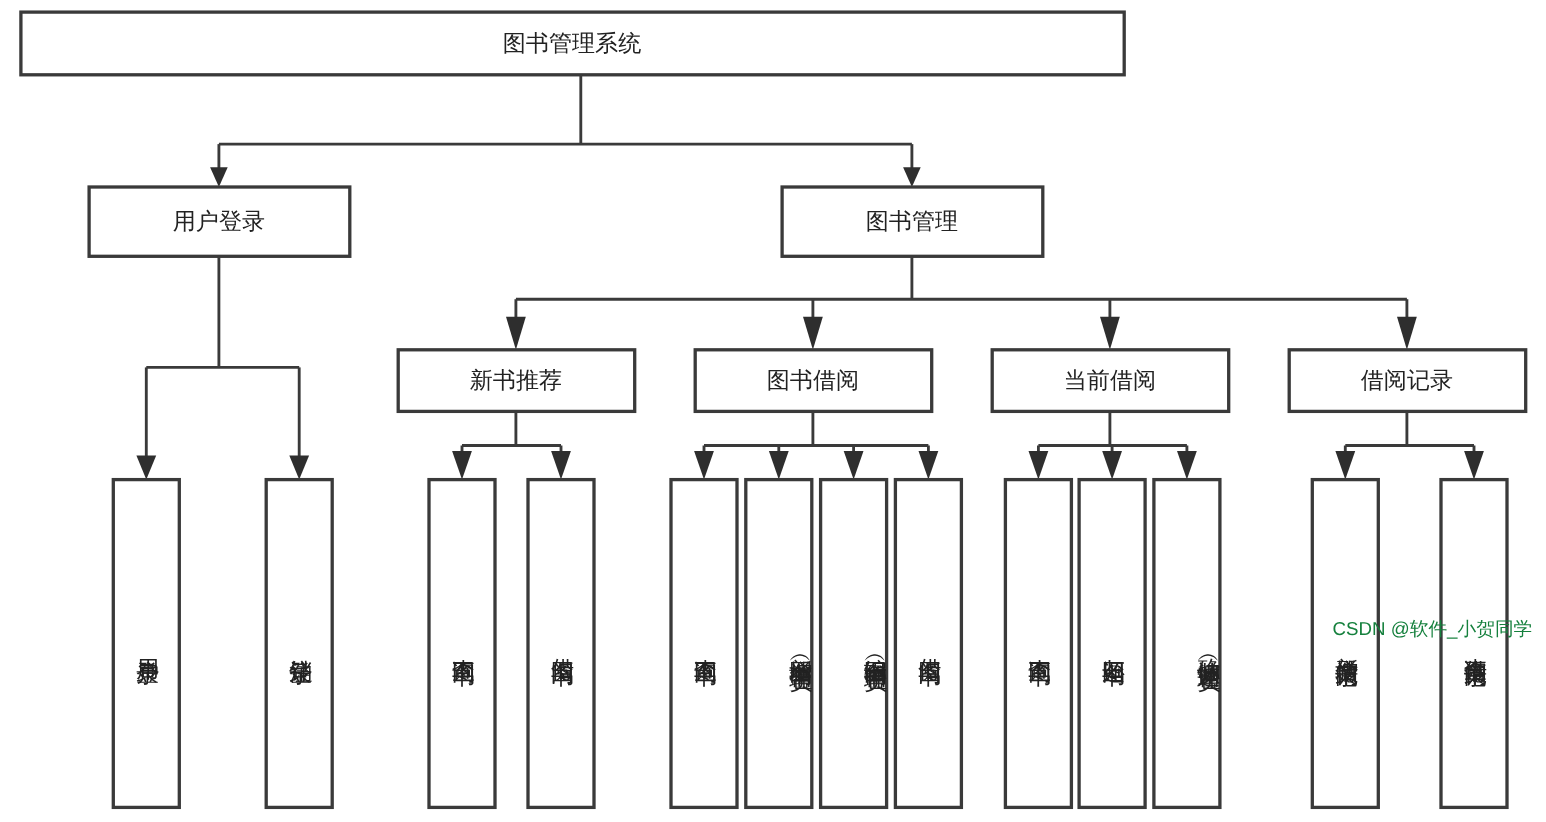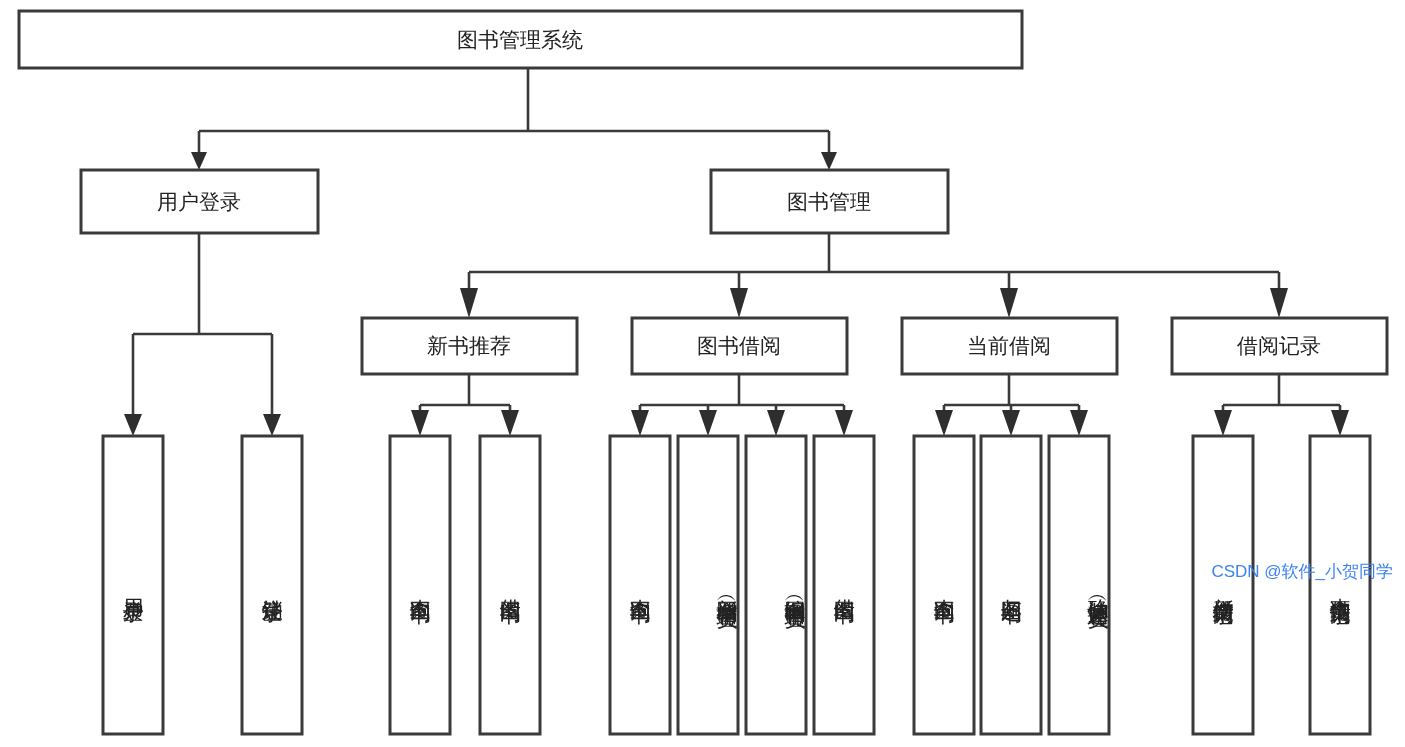--- a/index.html
+++ b/index.html
@@ -62,21 +62,21 @@
     justify-content: center;
     white-space: nowrap;
     pointer-events: none;
   }
   .watermark {
     position: absolute;
     right: 12px;
     bottom: 6px;
     font-family: "Liberation Sans", "DejaVu Sans", sans-serif;
     font-size: 17px;
-    color: #3b82f6;
+    color: #15803d;
     white-space: nowrap;
     margin-top: 48px;
   }
 </style>
 </head>
 <body>
 
 <div id="diagram-root">
 
   <svg class="diagram-canvas" viewBox="0 0 1405 747">

